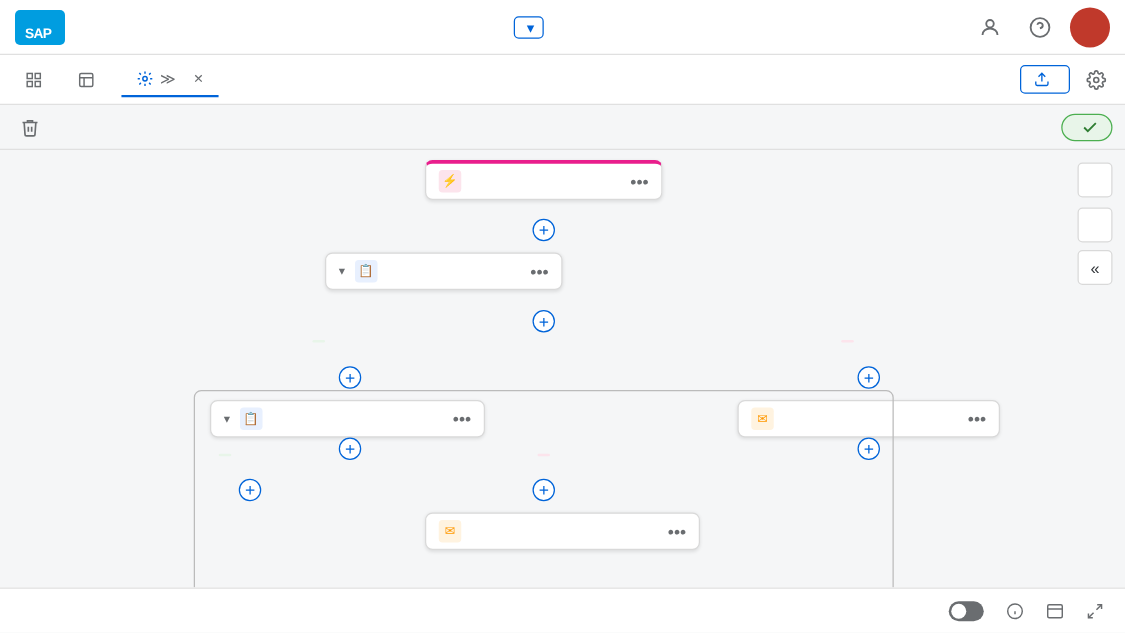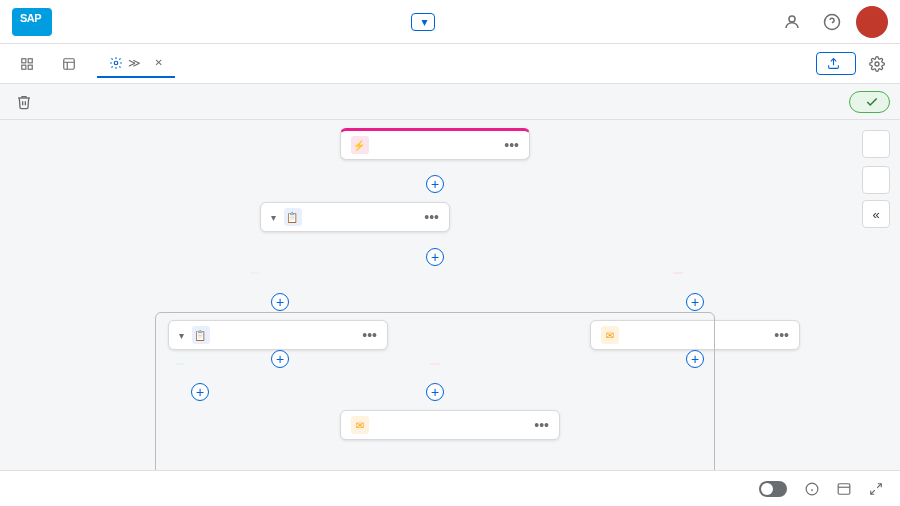--- a/index.html
+++ b/index.html
@@ -12,21 +12,21 @@
       display: flex;
       align-items: center;
       padding: 0 12px;
       border-bottom: 1px solid #e0e0e0;
       gap: 10px;
     }
     .sap-logo {
       width: 40px; height: 28px;
       background: #009de0;
       border-radius: 4px;
-      display: flex; align-items: flex-start; justify-content: center;
+      display: flex; align-items: flex-end; justify-content: center;
       color: white; font-weight: bold; font-size: 11px; letter-spacing: -0.5px;
       flex-shrink: 0;
     }
     .app-name {
       color: #32363a; font-size: 13px;
     }
     .app-name .build { font-weight: 700; }
     .nav-center {
       flex: 1; display: flex; align-items: center; justify-content: center; gap: 8px;
     }

